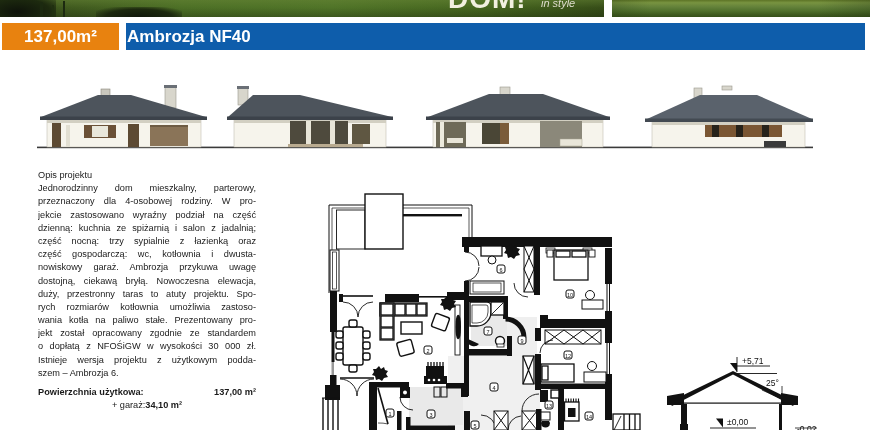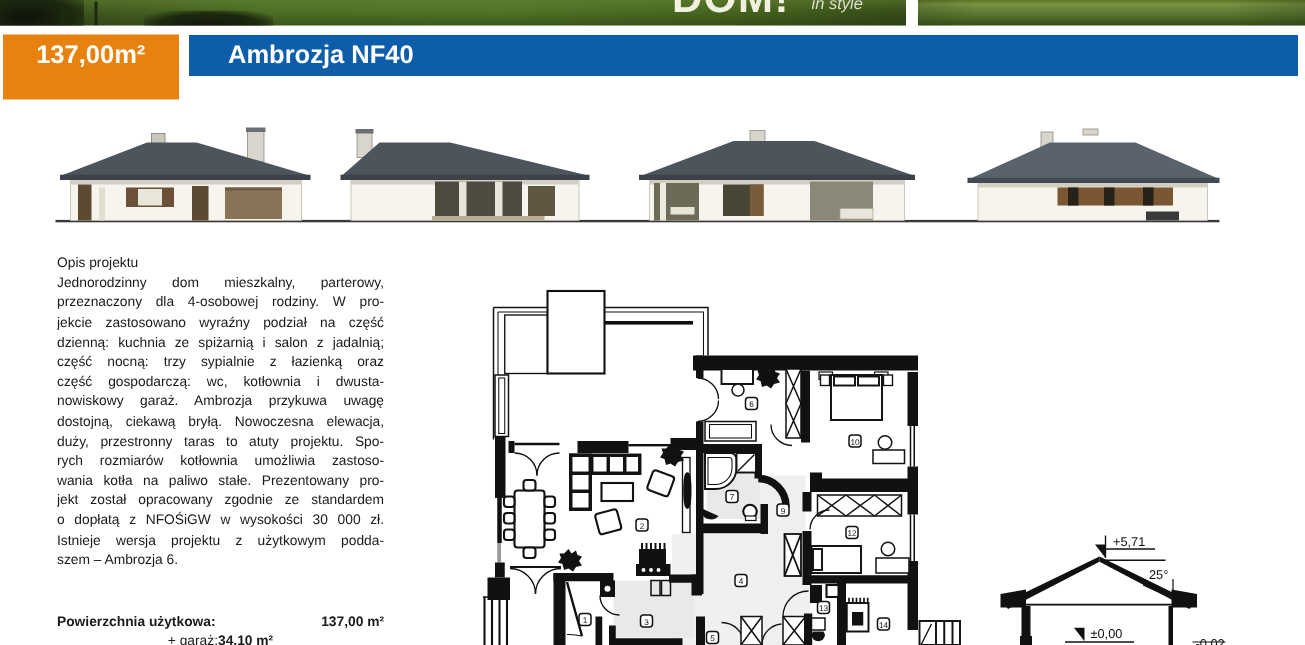--- a/index.html
+++ b/index.html
@@ -17,23 +17,23 @@
   <div class="abs" style="left:96px;top:7px;width:86px;height:14px;background:radial-gradient(ellipse at 50% 70%,#11180b 0%,#1d290f 55%,rgba(30,45,15,0) 85%)"></div>
   <div class="abs" style="left:40px;top:2px;width:3px;height:15px;background:#1c2a10"></div>
   <div class="abs" style="left:52px;top:5px;width:2px;height:12px;background:#203010"></div>
   <div class="abs" style="left:63px;top:1px;width:2px;height:16px;background:#1c2a10"></div>
   <div class="abs txt" style="left:448px;top:-17px;color:#f2f0e0;font-weight:bold;font-size:28px;letter-spacing:1px">DOM!</div>
   <div class="abs txt" style="left:541px;top:-3px;color:#dedccc;font-style:italic;font-size:11px">in style</div>
 </div>
 
 <div class="abs" style="left:612px;top:0;width:258px;height:17px;background:linear-gradient(90deg,rgba(40,60,20,0.25) 0%,rgba(0,0,0,0) 15%,rgba(0,0,0,0) 80%,rgba(30,45,15,0.25) 100%),linear-gradient(180deg,#5d7426 0%,#789340 16%,#64823a 40%,#50702c 65%,#405c20 85%,#365019 100%)"></div>
 
-<div class="abs txt" style="left:2px;top:23px;width:117px;height:43px;background:#e8820f;color:#fff;font-weight:bold;font-size:17px;text-align:center;line-height:27px">137,00m²</div>
-
-<div class="abs txt" style="left:126px;top:23px;width:739px;height:27px;background:#0e5dab;color:#fff;font-weight:bold;font-size:17px;line-height:27px"><span style="margin-left:26px">Ambrozja NF40</span></div>
+<div class="abs txt" style="left:2px;top:23px;width:117px;height:27px;background:#e8820f;color:#fff;font-weight:bold;font-size:17px;text-align:center;line-height:27px">137,00m²</div>
+
+<div class="abs txt" style="left:126px;top:23px;width:739px;height:27px;background:#0e5dab;color:#fff;font-weight:bold;font-size:17px;line-height:27px"><span style="margin-left:1px">Ambrozja NF40</span></div>
 
 <svg class="abs" style="left:0;top:80px" width="870" height="90" viewBox="0 80 870 90">
 
   <rect x="37" y="146.6" width="776" height="1.6" fill="#3a3a3a"></rect>
   <g id="h1">
 
     <rect x="47" y="118" width="154" height="29" fill="#f6f4ec" stroke="#b9b5a6" stroke-width="0.5"></rect>
 
     <rect x="101" y="89" width="9" height="8" fill="#c9c7bd" stroke="#8a877c" stroke-width="0.6"></rect>
 
@@ -133,21 +133,21 @@
   <div class="j">nowiskowy garaż. Ambrozja przykuwa uwagę</div>
   <div class="j">dostojną, ciekawą bryłą. Nowoczesna elewacja,</div>
   <div class="j">duży, przestronny taras to atuty projektu. Spo-</div>
   <div class="j">rych rozmiarów kotłownia umożliwia zastoso-</div>
   <div class="j">wania kotła na paliwo stałe. Prezentowany pro-</div>
   <div class="j">jekt został opracowany zgodnie ze standardem</div>
   <div class="j">o dopłatą z NFOŚiGW w wysokości 30 000 zł.</div>
   <div class="j">Istnieje wersja projektu z użytkowym podda-</div>
   <div>szem – Ambrozja 6.</div>
 
-  <div style="margin-top:28px;font-weight:bold;display:flex;justify-content:space-between">
+  <div style="margin-top:6px;font-weight:bold;display:flex;justify-content:space-between">
       <span>Powierzchnia użytkowa:</span>
       <span>137,00 m²</span>
     </div>
   <div style="font-weight:bold;display:flex;justify-content:center">
       <span style="font-weight:normal">+ garaż:</span>
       <span style="font-weight:bold">34,10 m²</span>
     </div>
 </div>
 
 <svg class="abs" style="left:300px;top:170px;will-change:transform" width="570" height="260" viewBox="300 170 570 260">

